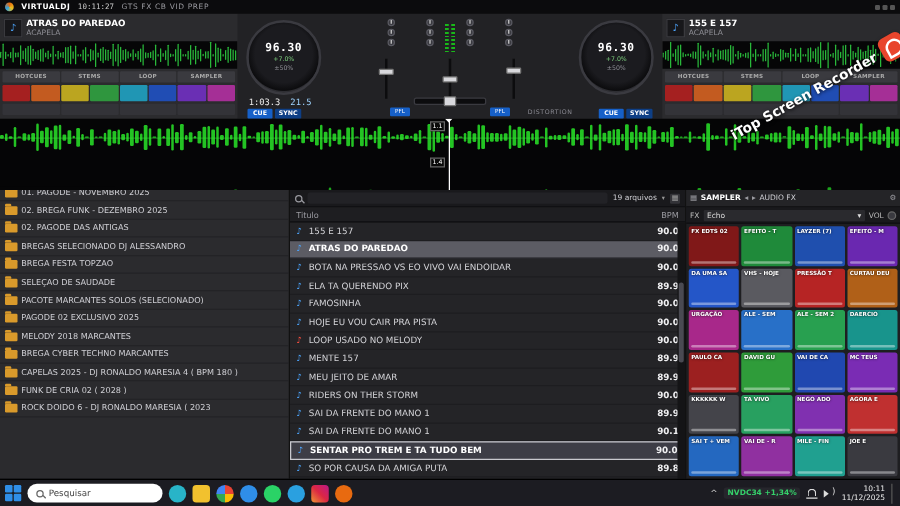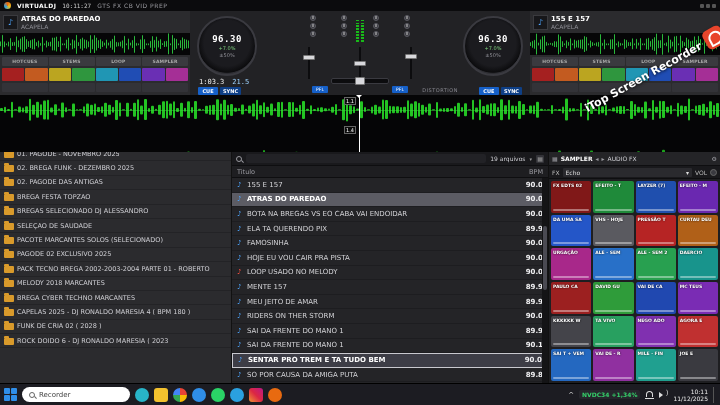--- a/index.html
+++ b/index.html
@@ -773,47 +773,43 @@
           </div>
 
           <div class="folder-row">
             <span class="folder-ic"></span>
             <span>02. PAGODE DAS ANTIGAS</span>
           </div>
 
 
           <div class="folder-row">
             <span class="folder-ic"></span>
+            <span>BREGAS  SELECIONADO DJ ALESSANDRO</span>
+          </div>
+
+          <div class="folder-row">
+            <span class="folder-ic"></span>
             <span>BREGA FESTA TOPZAO</span>
           </div>
 
           <div class="folder-row">
             <span class="folder-ic"></span>
-            <span>BREGAS  SELECIONADO DJ ALESSANDRO</span>
-          </div>
-
-          <div class="folder-row">
-            <span class="folder-ic"></span>
             <span>SELEÇAO DE SAUDADE</span>
           </div>
 
           <div class="folder-row">
             <span class="folder-ic"></span>
             <span>PACOTE MARCANTES SOLOS (SELECIONADO)</span>
           </div>
 
           <div class="folder-row">
             <span class="folder-ic"></span>
             <span>PAGODE  02 EXCLUSIVO 2025</span>
           </div>
 
-          <div class="folder-row">
-            <span class="folder-ic"></span>
-            <span>PACK TECNO BREGA 2002-2003-2004 PARTE 01 - ROBERTO</span>
-          </div>
 
           <div class="folder-row">
             <span class="folder-ic"></span>
             <span>MELODY  2018  MARCANTES</span>
           </div>
 
           <div class="folder-row">
             <span class="folder-ic"></span>
             <span>BREGA CYBER TECHNO MARCANTES</span>
           </div>
@@ -857,21 +853,21 @@
           </div>
 
           <div class="track-row highlight">
             <span class="note">♪</span>
             <span class="ttl">ATRAS DO PAREDAO</span>
             <span class="bpm">90.0</span>
           </div>
 
           <div class="track-row">
             <span class="note">♪</span>
-            <span class="ttl">BOTA NA BREGAS  VS EO CABA VAI ENDOIDAR</span>
+            <span class="ttl">BOTA NA PRESSAO  VS EO VIVO VAI ENDOIDAR</span>
             <span class="bpm">90.0</span>
           </div>
 
           <div class="track-row">
             <span class="note">♪</span>
             <span class="ttl">ELA TA QUERENDO PIX</span>
             <span class="bpm">89.9</span>
           </div>
 
           <div class="track-row">
@@ -1062,21 +1058,21 @@
 
   <div class="taskbar">
     <span class="start">
         <i></i>
         <i></i>
         <i></i>
         <i></i>
       </span>
     <span class="search-pill">
       <span class="mag"></span>
-      <span>Recorder</span>
+      <span>Pesquisar</span>
     </span>
 
       <span class="app-ic circle" style="background: rgb(40, 180, 200);"></span>
 
       <span class="app-ic" style="background: rgb(242, 193, 46);"></span>
 
       <span class="app-ic circle" style="background: conic-gradient(rgb(234, 67, 53) 0deg, rgb(234, 67, 53) 25%, rgb(251, 188, 5) 25%, rgb(251, 188, 5) 50%, rgb(52, 168, 83) 50%, rgb(52, 168, 83) 75%, rgb(66, 133, 244) 75%, rgb(66, 133, 244) 100%);"></span>
 
       <span class="app-ic circle" style="background: rgb(47, 142, 232);"></span>
 

